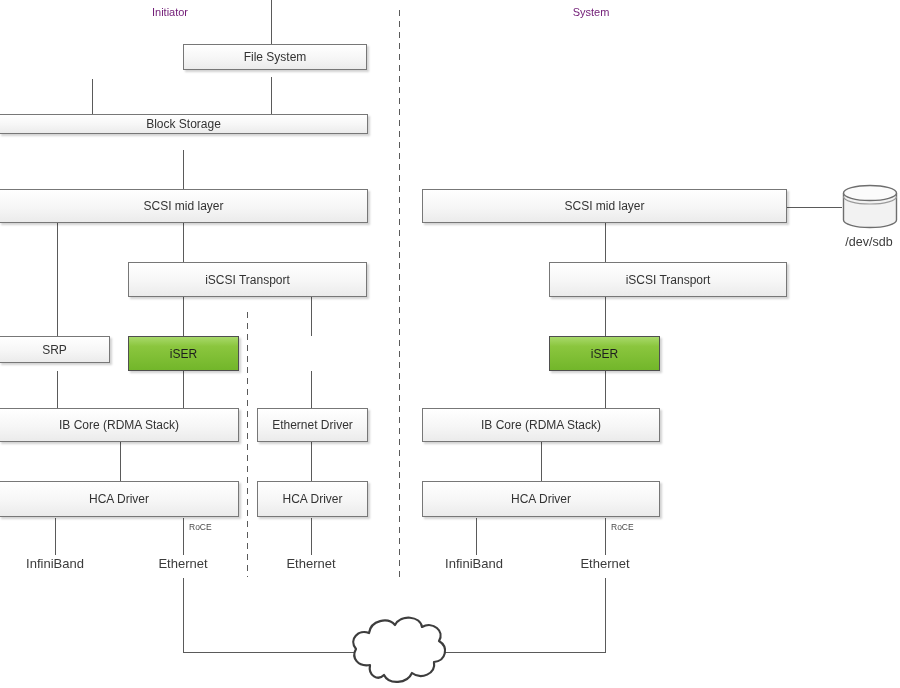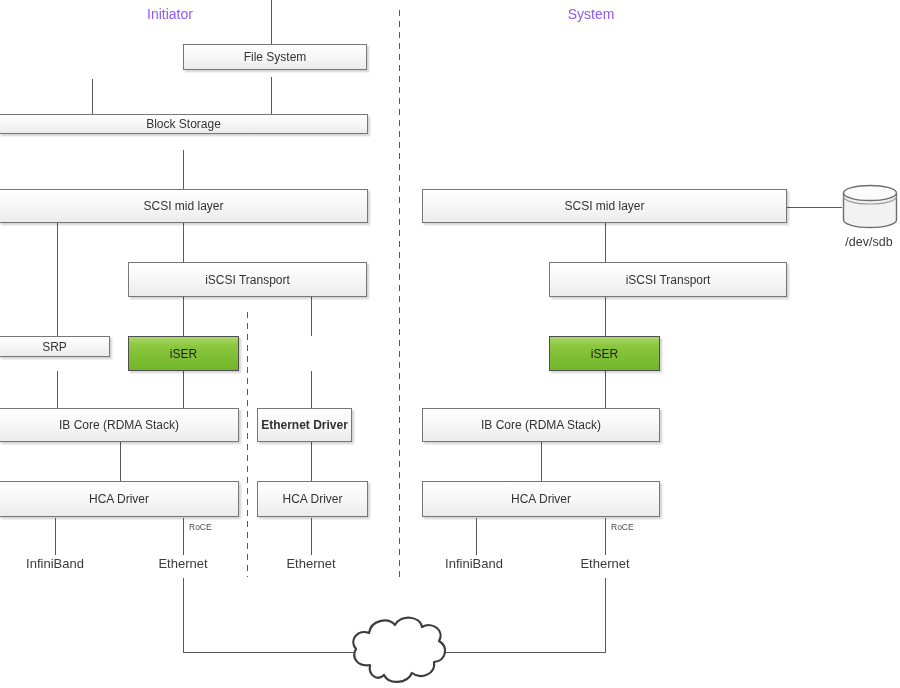--- a/index.html
+++ b/index.html
@@ -22,21 +22,21 @@
   .vline{position:absolute;width:1px;background:#5a5a5a;}
   .hline{position:absolute;height:1px;background:#5a5a5a;}
   .vdash{
     position:absolute;width:1px;
     background:repeating-linear-gradient(to bottom,#5a5a5a 0px,#5a5a5a 6px,transparent 6px,transparent 11px);
   }
   .lbl{
     position:absolute;font-size:13px;color:#3b3b3b;text-align:center;white-space:nowrap;
   }
   .lbl.small{font-size:8.5px;color:#4a4a4a;text-align:center;}
-  .hdr{position:absolute;font-size:14px;color:#8b5cf6;text-align:center;white-space:nowrap;}
+  .hdr{position:absolute;font-size:11px;color:#701a75;text-align:center;white-space:nowrap;}
   svg{position:absolute;overflow:visible;}
 </style>
 </head>
 <body>
 
 <div class="stage">
 
   <div class="hdr" style="left:120px;top:6px;width:100px;">Initiator</div>
   <div class="hdr" style="left:541px;top:6px;width:100px;">System</div>
 
@@ -70,24 +70,24 @@
   <div class="hline" style="left:787px;top:207px;width:55px;"></div>
 
   <div class="vline" style="left:183px;top:578px;height:74px;"></div>
   <div class="vline" style="left:605px;top:578px;height:74px;"></div>
   <div class="hline" style="left:183px;top:652px;width:423px;"></div>
 
   <div class="box" style="left:183px;top:44px;width:184px;height:26px;">File System</div>
   <div class="box" style="left:-1px;top:114px;width:369px;height:20px;">Block Storage</div>
   <div class="box" style="left:-1px;top:189px;width:369px;height:34px;">SCSI mid layer</div>
   <div class="box" style="left:128px;top:262px;width:239px;height:35px;">iSCSI Transport</div>
-  <div class="box" style="left:-1px;top:336px;width:111px;height:21px;">SRP</div>
+  <div class="box" style="left:-1px;top:336px;width:111px;height:27px;">SRP</div>
   <div class="box green" style="left:128px;top:336px;width:111px;height:35px;">iSER</div>
   <div class="box" style="left:-1px;top:408px;width:240px;height:34px;">IB Core (RDMA Stack)</div>
-  <div class="box" style="left:257px;top:408px;width:95px;height:34px;font-weight:bold;">Ethernet Driver</div>
+  <div class="box" style="left:257px;top:408px;width:111px;height:34px;">Ethernet Driver</div>
   <div class="box" style="left:-1px;top:481px;width:240px;height:36px;">HCA Driver</div>
   <div class="box" style="left:257px;top:481px;width:111px;height:36px;">HCA Driver</div>
 
   <div class="box" style="left:422px;top:189px;width:365px;height:34px;">SCSI mid layer</div>
   <div class="box" style="left:549px;top:262px;width:238px;height:35px;">iSCSI Transport</div>
   <div class="box green" style="left:549px;top:336px;width:111px;height:35px;">iSER</div>
   <div class="box" style="left:422px;top:408px;width:238px;height:34px;">IB Core (RDMA Stack)</div>
   <div class="box" style="left:422px;top:481px;width:238px;height:36px;">HCA Driver</div>
 
   <div class="lbl small" style="left:189px;top:522px;">RoCE</div>

